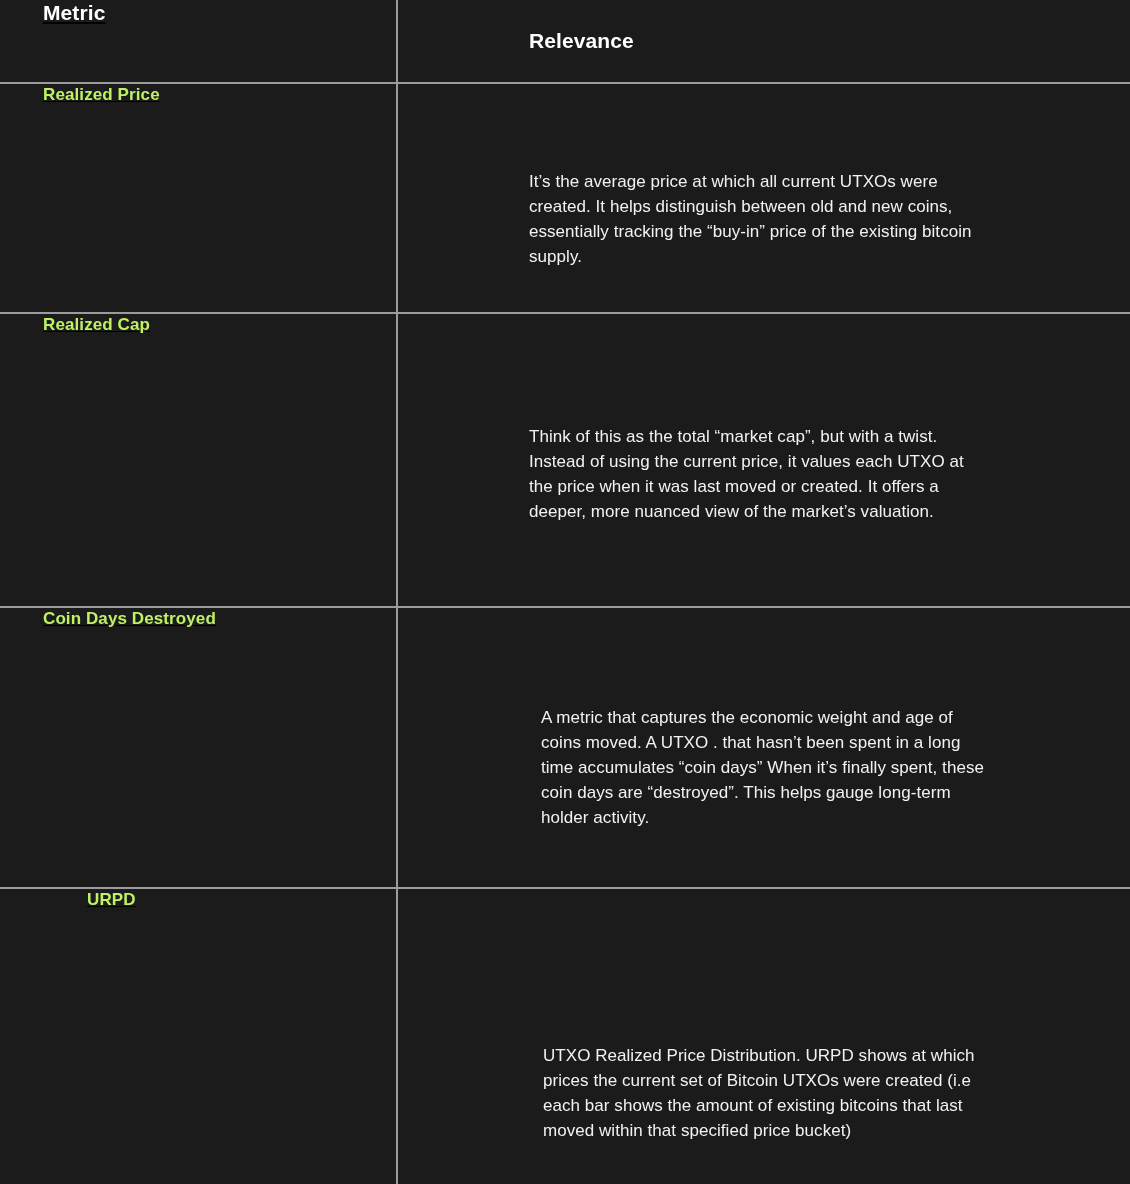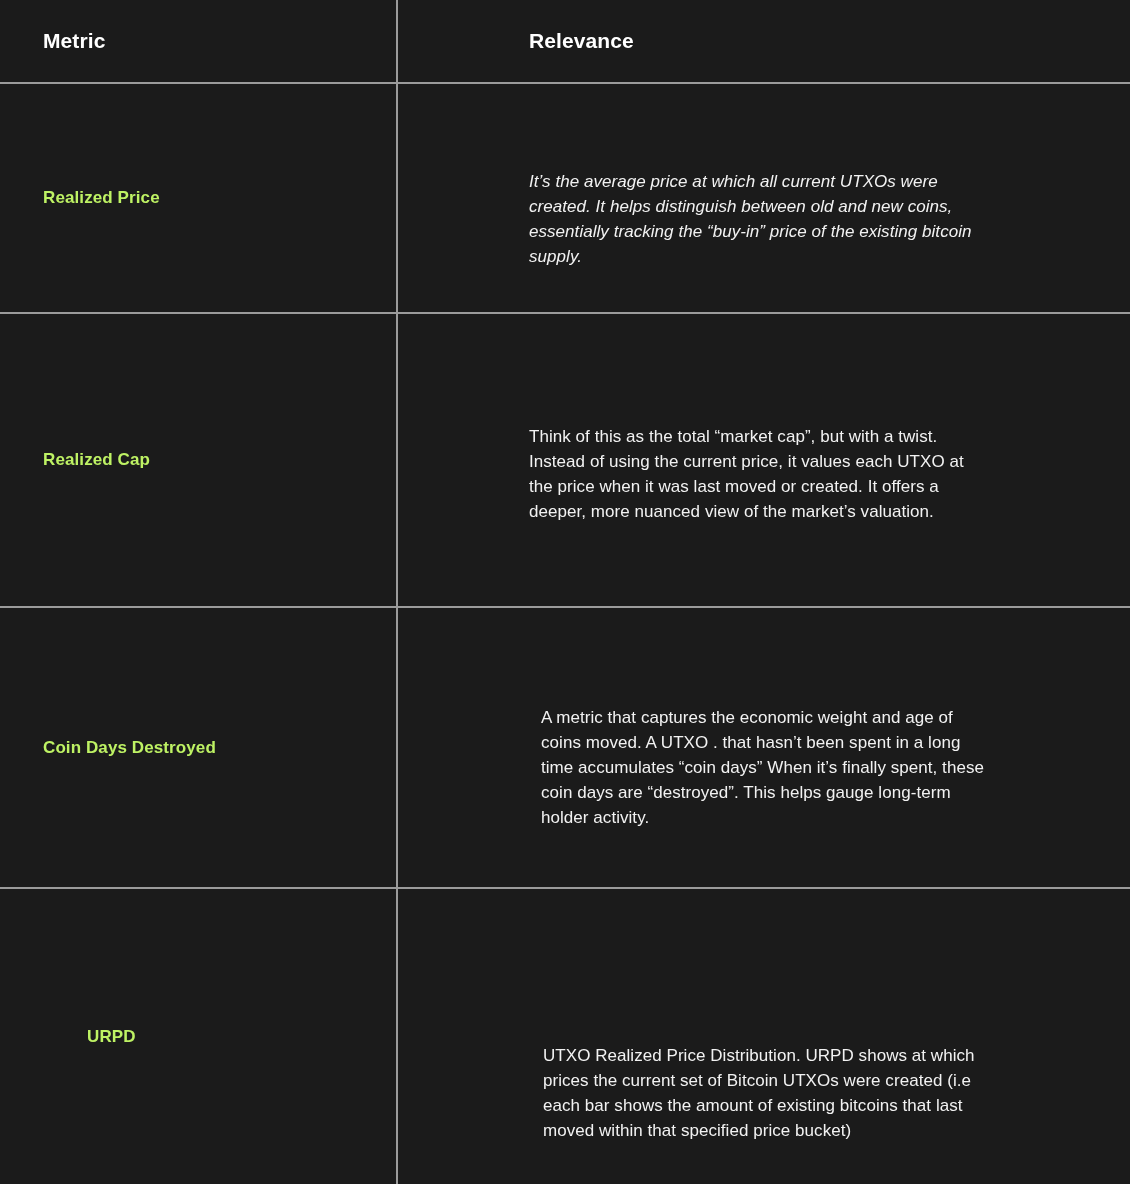--- a/index.html
+++ b/index.html
@@ -44,21 +44,21 @@
   .row.last {
     border-bottom: none;
     margin-left: 14px;
   }
 
   .cell-metric {
     width: 396px;
     flex: 0 0 396px;
     box-sizing: border-box;
     display: flex;
-    align-items: center;
+    text-decoration: underline;
   }
 
   .cell-relevance {
     flex: 1 1 auto;
     box-sizing: border-box;
     display: flex;
     align-items: center;
     padding-left: 133px;
     padding-right: 110px;
   }
@@ -103,21 +103,21 @@
     letter-spacing: 0.05px;
     max-width: 448px;
   }
 
   .row-1 { height: 230px; }
   .row-2 { height: 294px; }
   .row-3 { height: 281px; }
   .row-4 { height: 295px; }
 
   
-  .row-1 .cell-relevance { align-items: flex-start; padding-top: 68px; font-style: italic; }
+  .row-1 .cell-relevance { align-items: flex-start; padding-top: 68px; }
   .row-2 .cell-relevance { align-items: flex-start; padding-top: 93px; }
   .row-3 .cell-relevance { align-items: flex-start; padding-top: 80px; margin-left: 12px; }
   .row-4 .cell-relevance { align-items: center; padding-top: 112px; }
 </style>
 </head>
 <body>
 
 <div class="table">
 
   <div class="col-divider"></div>

